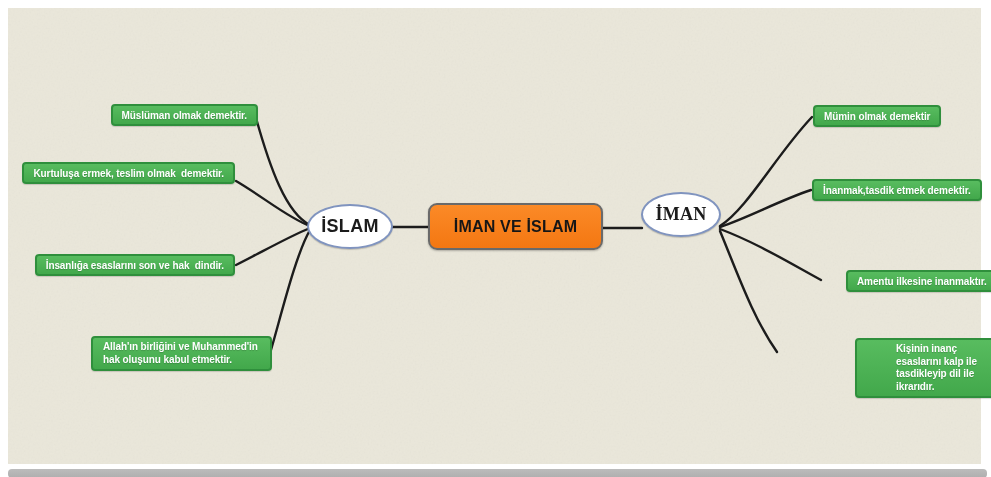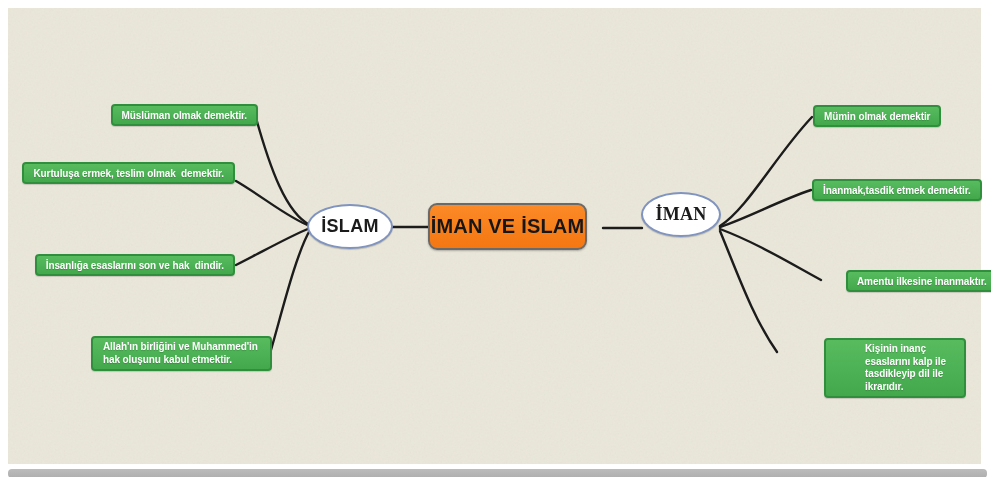--- a/index.html
+++ b/index.html
@@ -12,45 +12,45 @@
     position:absolute;left:8px;top:8px;width:973px;height:456px;
     background:#eae7da;
   }
   .paper svg.texture{position:absolute;inset:0;width:100%;height:100%;display:block;}
   .connectors{
     position:absolute;left:0;top:0;width:991px;height:477px;z-index:2;pointer-events:none;
   }
   .node{position:absolute;z-index:3;display:flex;align-items:center;justify-content:center;box-sizing:border-box;}
   
   .center-topic{
-    left:428px;top:203px;width:159px;height:47px;
+    left:428px;top:203px;width:175px;height:47px;
     background:linear-gradient(#fb8a27,#f47712);
     border:2px solid #6a6a6a;border-radius:9px;
-    color:#161616;font-weight:bold;font-size:20px;letter-spacing:0.2px;
+    color:#161616;font-weight:bold;font-size:16px;letter-spacing:0.2px;
     box-shadow:0 1px 2px rgba(0,0,0,0.25);
   }
   
   .oval{
     background:#ffffff;border:2px solid #8094bf;border-radius:50%;
     color:#1b1b1b;font-weight:bold;font-size:18px;letter-spacing:0.3px;
     box-shadow:0 1px 1px rgba(0,0,0,0.18);
   }
   .oval-islam{left:307px;top:204px;width:86px;height:45px;}
   .oval-iman{left:641px;top:192px;width:80px;height:45px;font-family:Liberation Serif, serif;}
   
   .pill{
     background:linear-gradient(#58bc5f,#42a84b);
     border:2px solid #2f8f3c;border-radius:4px;
     color:#ffffff;font-weight:bold;font-size:10px;letter-spacing:-0.1px;
     padding:3px 9px;min-height:22px;
     text-shadow:0 1px 1px rgba(0,0,0,0.18);
     box-shadow:0 1px 1px rgba(0,0,0,0.15);
   }
   .one-line{white-space:pre;}
-  .two-line{white-space:normal;text-align:left;line-height:1.25;padding:3px 10px;}
+  .two-line{white-space:normal;text-align:left;line-height:1.25;padding:3px 10px;margin-left:31px;}
   
   .pill-l1{right:733px;top:104px;}
   .pill-l2{right:756px;top:162px;margin-left:38px;}
   .pill-l3{right:756px;top:254px;}
   .pill-l4{right:719px;top:336px;width:181px;}
   
   .pill-r1{left:813px;top:105px;text-align:center;}
   .pill-r2{left:812px;top:179px;}
   .pill-r3{left:822px;top:270px;margin-left:24px;}
   .pill-r4{left:824px;top:338px;width:142px;padding-left:39px;}

